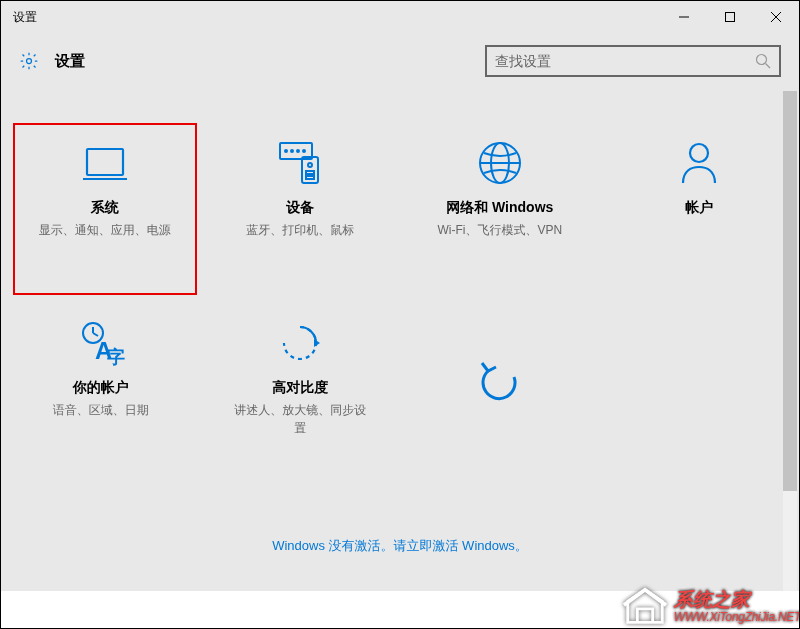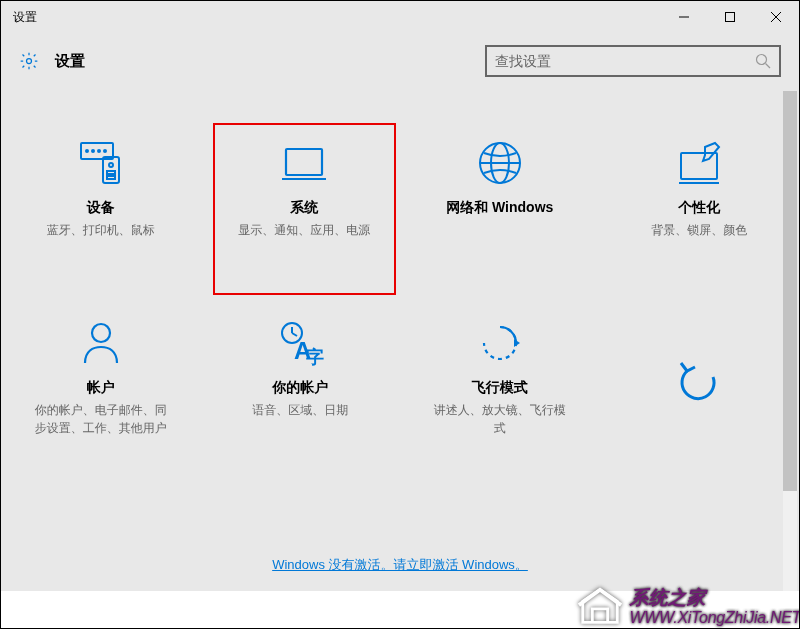--- a/index.html
+++ b/index.html
@@ -125,26 +125,25 @@
       color: #666;
       line-height: 1.5;
       max-width: 140px;
     }
     .undo-tile {
       padding-top:60px;
     }
     .undo-tile .tile-icon{margin:0}
     .activation-link {
       position: absolute;
-      bottom: 17px;
+      bottom: 36px;
       left: 50%;
       transform: translateX(-50%);
       font-size: 13px;
       color: #0078d7;
-      text-decoration: underline;
       cursor: pointer;
     }
     .scrollbar {
       position: absolute;
       right: 2px;
       top: 90px;
       width: 14px;
       height: 500px;
       background: #f0f0f0;
     }
@@ -153,32 +152,32 @@
       height: 400px;
       background: #c2c2c2;
     }
     .watermark {
       position: absolute;
       right: -2px;
       bottom: -2px;
       display: flex;
       align-items: center;
       gap: 6px;
-      color: #701a75;
+      color: #ef4444;
       pointer-events: none;
     }
     .watermark svg{filter:drop-shadow(0 0 2px #555)}
     .watermark-text {
       display: flex;
       flex-direction: column;
       line-height: 1.1;
       text-shadow: 0 0 3px #333, 0 0 3px #333;
     }
     .wm-cn{font-size:19px;font-weight:bold;font-style:italic}
-    .wm-en{font-size:16px;font-style:italic;letter-spacing:-0.3px}
+    .wm-en{font-size:12px;font-style:italic;letter-spacing:-0.3px}
   </style>
 </head>
 <body>
 
 <div class="titlebar">
   <span class="titlebar-title">设置</span>
   <div class="window-controls">
     <div class="win-btn">
       <svg width="10" height="10" viewBox="0 0 10 10">
           <line x1="0" y1="5" x2="10" y2="5" stroke="#000" stroke-width="1"></line>
@@ -213,82 +212,71 @@
           <circle cx="6.5" cy="6.5" r="5"></circle>
           <line x1="10.5" y1="10.5" x2="15" y2="15"></line>
         </svg>
     </span>
   </div>
 </div>
 
 <div class="content">
   <div class="tiles">
 
+    <div class="tile highlighted">
+      <span class="tile-icon">
+        <svg width="48" height="48" viewBox="0 0 48 48" fill="none" stroke="#0078d7" stroke-width="2.2">
+            <rect x="6" y="10" width="36" height="26" rx="1"></rect>
+            <line x1="2" y1="40" x2="46" y2="40"></line>
+          </svg>
+      </span>
+      <div class="tile-title">系统</div>
+      <div class="tile-desc">显示、通知、应用、电源</div>
+    </div>
+
     <div class="tile">
       <span class="tile-icon">
         <svg width="48" height="48" viewBox="0 0 48 48" fill="none" stroke="#0078d7" stroke-width="2">
             <rect x="4" y="4" width="32" height="16" rx="1"></rect>
             <circle cx="10" cy="12" r="1" fill="#0078d7"></circle>
             <circle cx="16" cy="12" r="1" fill="#0078d7"></circle>
             <circle cx="22" cy="12" r="1" fill="#0078d7"></circle>
             <circle cx="28" cy="12" r="1" fill="#0078d7"></circle>
             <rect x="26" y="18" width="16" height="26" rx="2"></rect>
             <circle cx="34" cy="26" r="2"></circle>
             <rect x="30" y="32" width="8" height="3"></rect>
             <rect x="30" y="37" width="8" height="3"></rect>
           </svg>
       </span>
       <div class="tile-title">设备</div>
       <div class="tile-desc">蓝牙、打印机、鼠标</div>
     </div>
 
-    <div class="tile highlighted">
-      <span class="tile-icon">
-        <svg width="48" height="48" viewBox="0 0 48 48" fill="none" stroke="#0078d7" stroke-width="2.2">
-            <rect x="6" y="10" width="36" height="26" rx="1"></rect>
-            <line x1="2" y1="40" x2="46" y2="40"></line>
-          </svg>
-      </span>
-      <div class="tile-title">系统</div>
-      <div class="tile-desc">显示、通知、应用、电源</div>
-    </div>
-
     <div class="tile">
       <span class="tile-icon">
         <svg width="48" height="48" viewBox="0 0 48 48" fill="none" stroke="#0078d7" stroke-width="2">
             <circle cx="24" cy="24" r="20"></circle>
             <ellipse cx="24" cy="24" rx="9" ry="20"></ellipse>
             <line x1="4" y1="24" x2="44" y2="24"></line>
             <path d="M8 14 Q24 20 40 14 M8 34 Q24 28 40 34"></path>
           </svg>
       </span>
       <div class="tile-title">网络和 Windows</div>
-    </div>
-
-    <div class="tile">
-      <span class="tile-icon">
-        <svg width="48" height="48" viewBox="0 0 48 48" fill="none" stroke="#0078d7" stroke-width="2">
-            <rect x="6" y="14" width="36" height="26" rx="1"></rect>
-            <line x1="4" y1="44" x2="44" y2="44"></line>
-            <path d="M30 8 L40 4 L44 8 L34 20 L28 22 L30 16 Z"></path>
-          </svg>
-      </span>
-      <div class="tile-title">个性化</div>
-      <div class="tile-desc">背景、锁屏、颜色</div>
-    </div>
+      <div class="tile-desc">Wi-Fi、飞行模式、VPN</div>
+    </div>
+
 
     <div class="tile">
       <span class="tile-icon">
         <svg width="48" height="48" viewBox="0 0 48 48" fill="none" stroke="#0078d7" stroke-width="2.2">
             <circle cx="24" cy="14" r="9"></circle>
             <path d="M8 44 C8 32 16 28 24 28 C32 28 40 32 40 44"></path>
           </svg>
       </span>
       <div class="tile-title">帐户</div>
-      <div class="tile-desc">你的帐户、电子邮件、同步设置、工作、其他用户</div>
     </div>
 
     <div class="tile">
       <span class="tile-icon">
         <svg width="48" height="48" viewBox="0 0 48 48" fill="none" stroke="#0078d7" stroke-width="2">
             <circle cx="16" cy="14" r="10"></circle>
             <line x1="16" y1="8" x2="16" y2="14"></line>
             <line x1="16" y1="14" x2="21" y2="17"></line>
             <text x="18" y="40" font-size="24" font-weight="600" fill="#0078d7" stroke="none">A</text>
             <text x="30" y="44" font-size="18" font-weight="600" fill="#0078d7" stroke="none">字</text>
@@ -299,22 +287,22 @@
     </div>
 
     <div class="tile">
       <span class="tile-icon">
         <svg width="48" height="48" viewBox="0 0 48 48" fill="none" stroke="#0078d7" stroke-width="2.2">
             <path d="M24 8 A16 16 0 1 1 8 24" stroke-dasharray="4 4"></path>
             <path d="M24 8 A16 16 0 0 1 40 24"></path>
             <polygon points="38,20 44,24 38,28" fill="#0078d7" stroke="none"></polygon>
           </svg>
       </span>
-      <div class="tile-title">飞行模式</div>
-      <div class="tile-desc">讲述人、放大镜、飞行模式</div>
+      <div class="tile-title">高对比度</div>
+      <div class="tile-desc">讲述人、放大镜、同步设置</div>
     </div>
 
 
     <div class="tile undo-tile">
       <span class="tile-icon">
         <svg width="48" height="48" viewBox="0 0 48 48" fill="none" stroke="#0078d7" stroke-width="3">
             <path d="M38 18 A16 16 0 1 1 12 12"></path>
             <polyline points="6,4 12,12 20,8"></polyline>
           </svg>
       </span>

